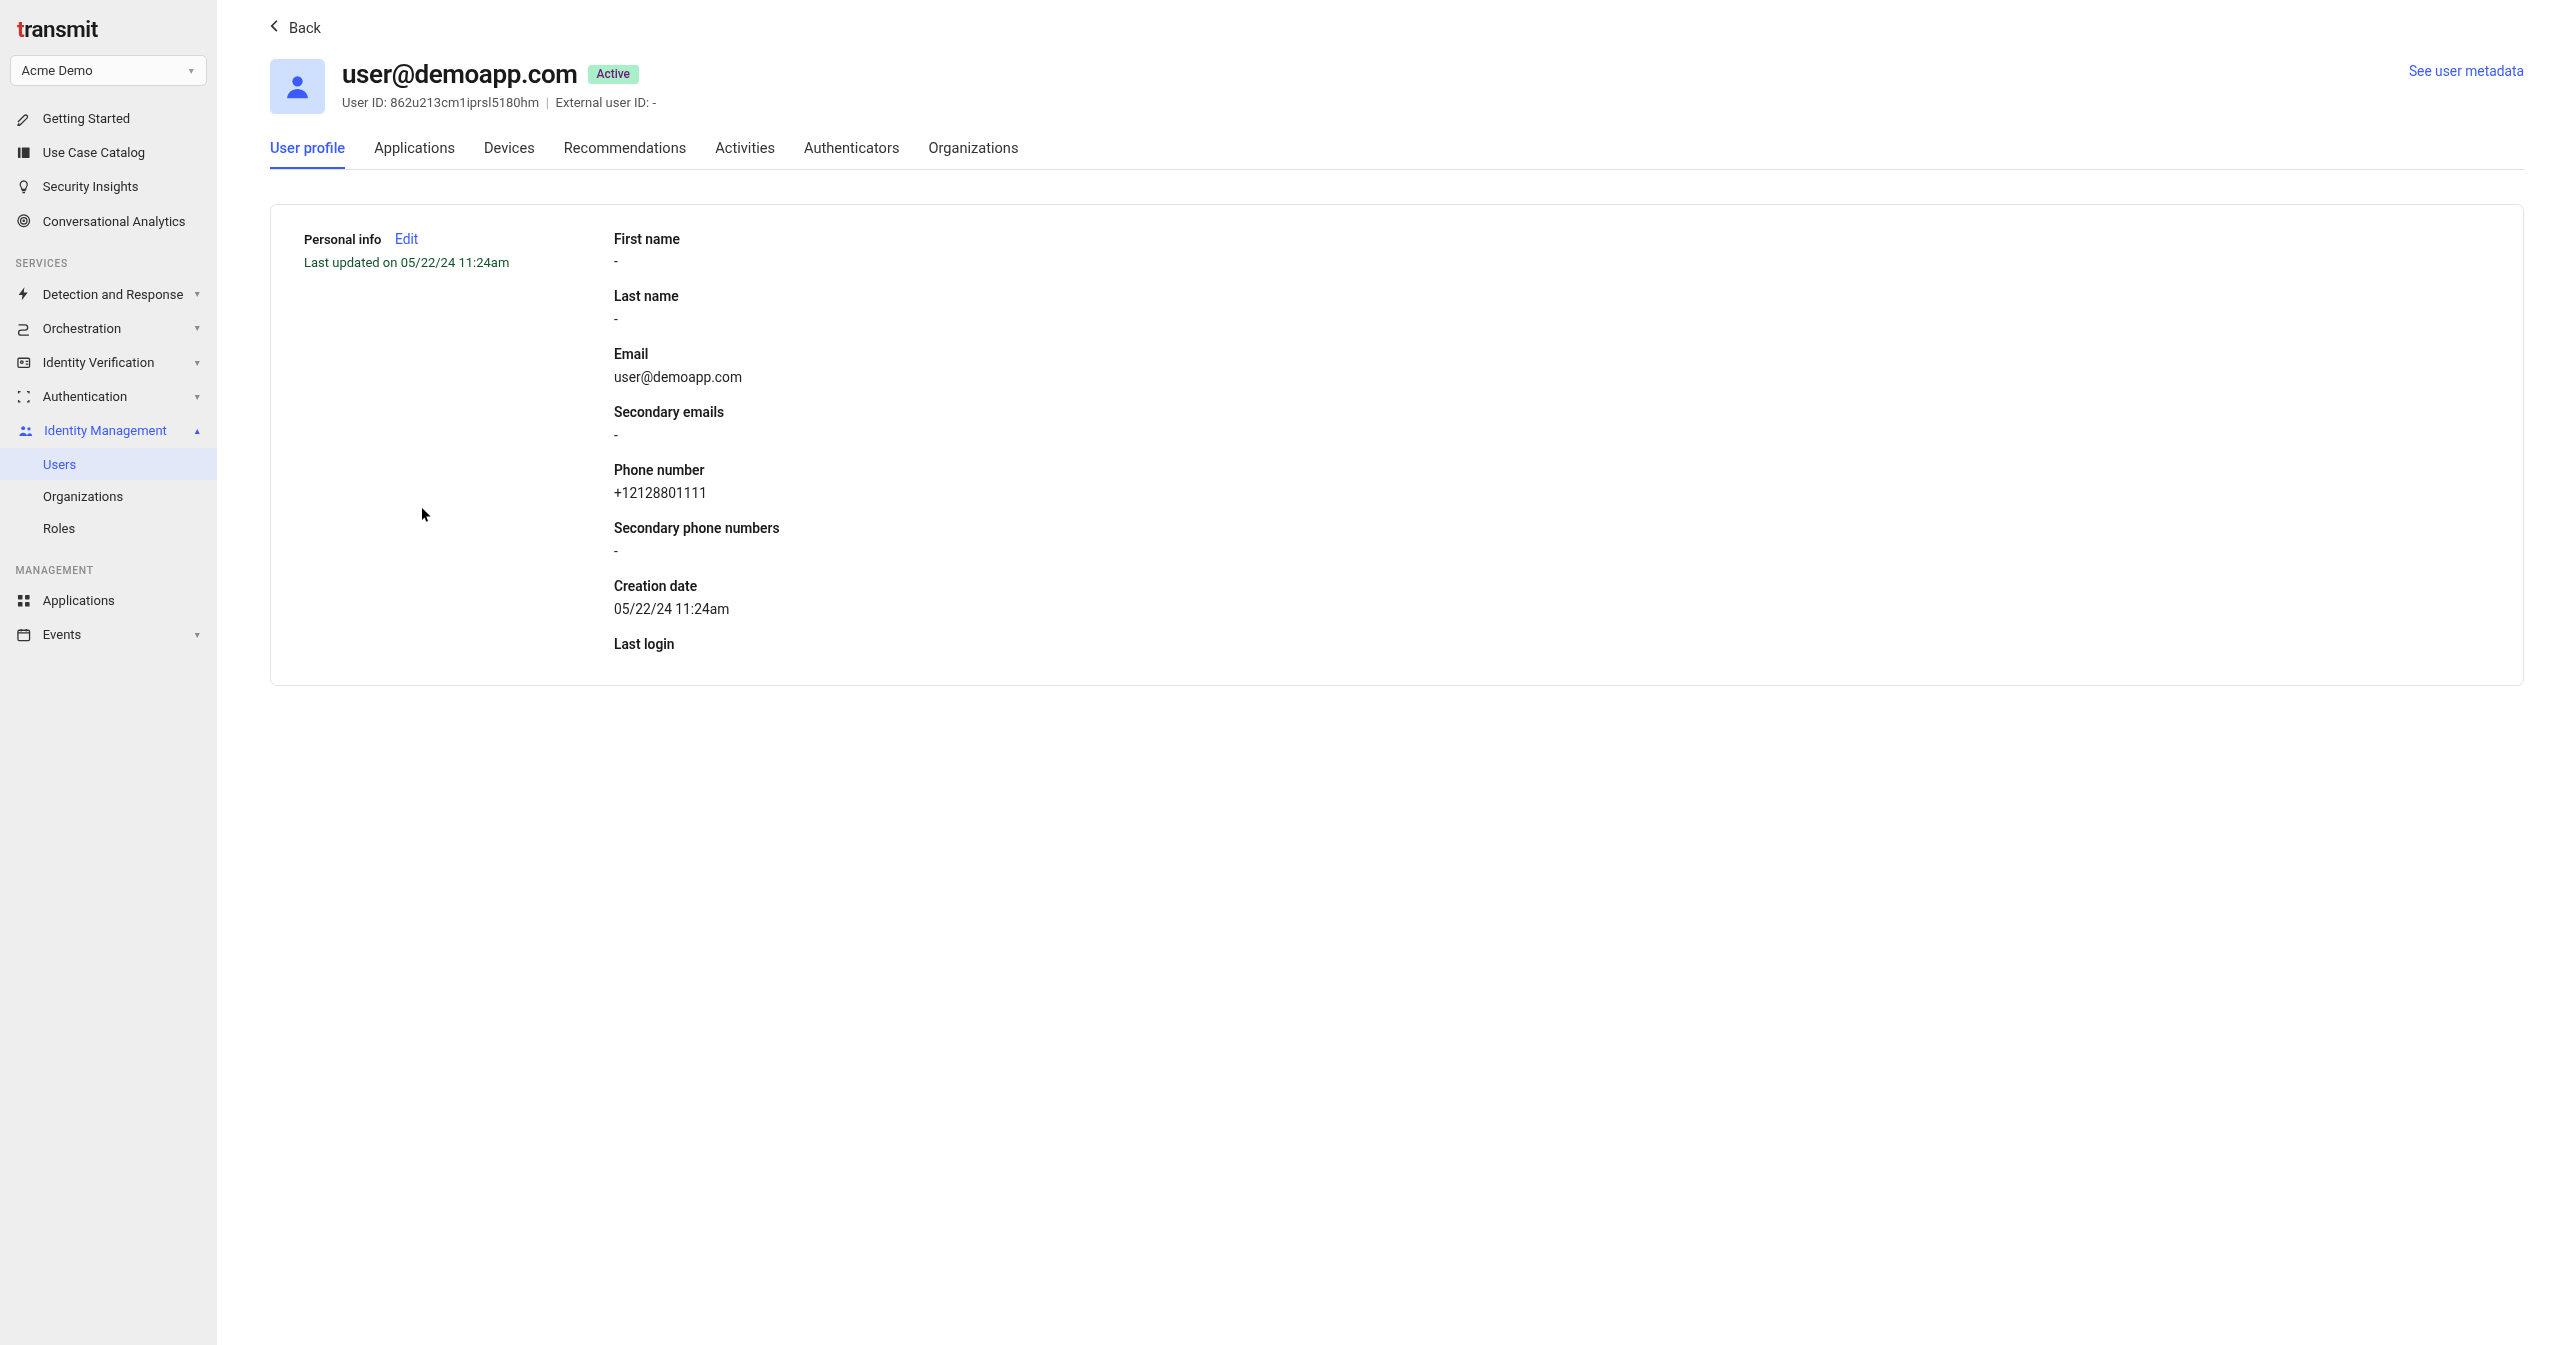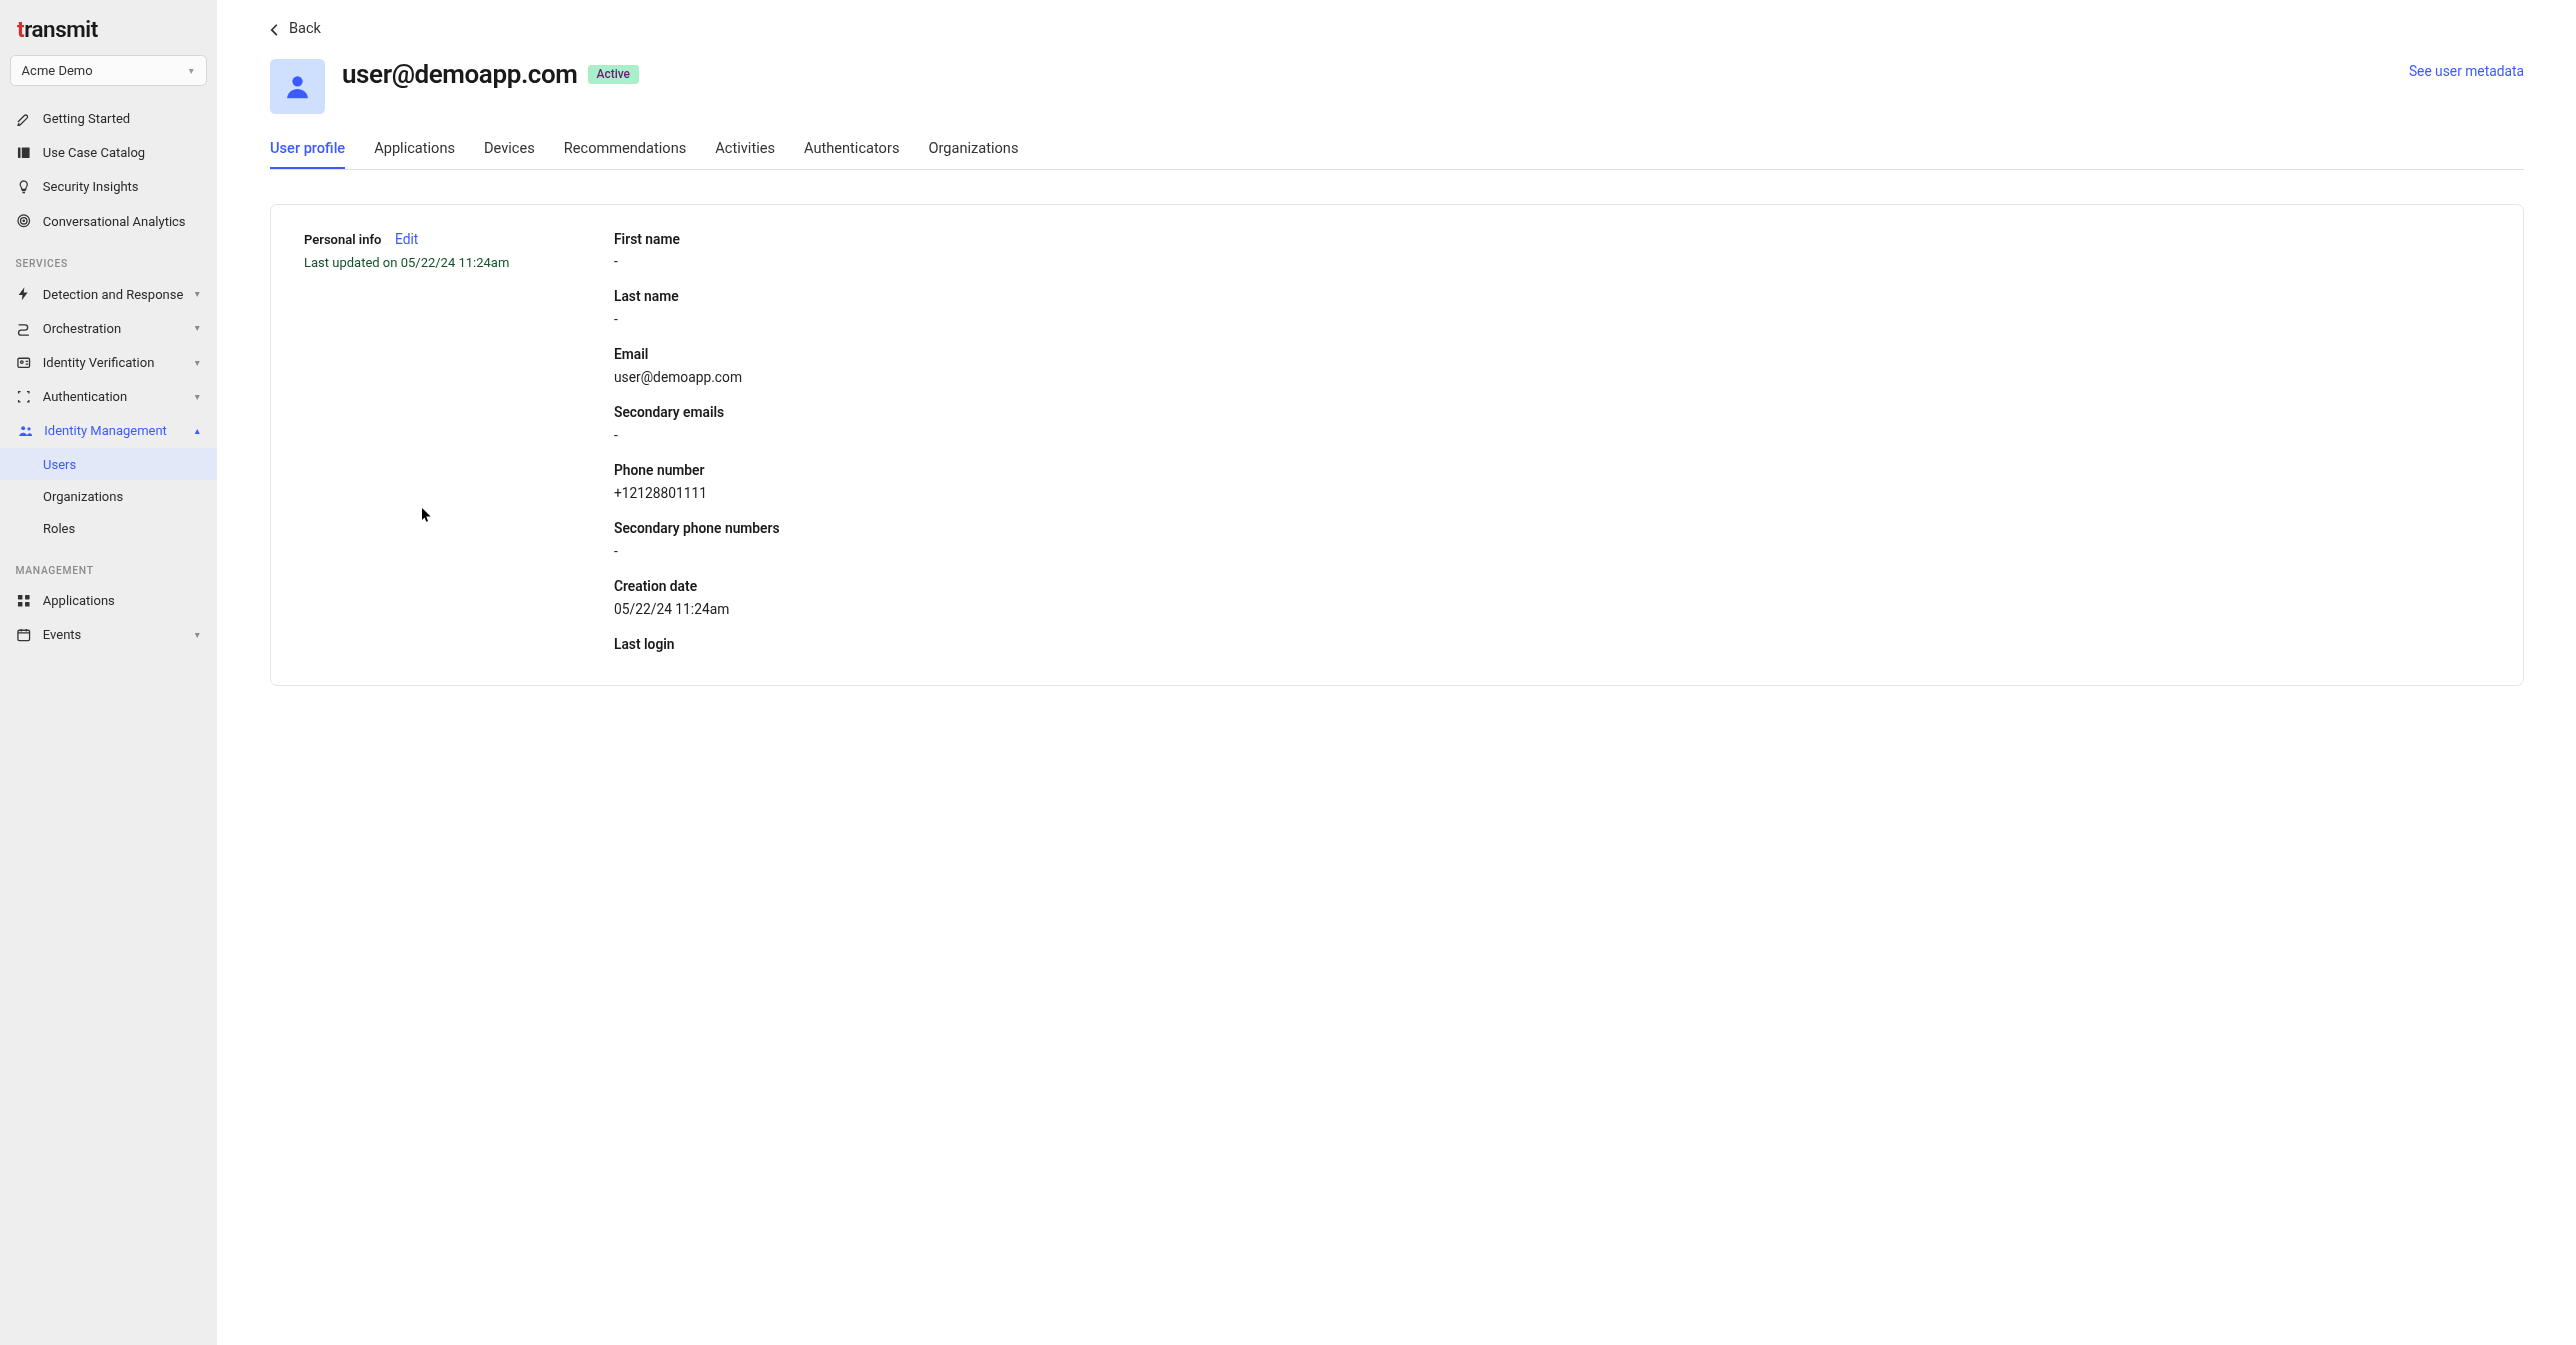--- a/index.html
+++ b/index.html
@@ -74,21 +74,21 @@
     font-weight:500;
   }
   .main {
     flex: 1;
     overflow-y: auto;
     background: #fff;
     padding: 19px 52px 52px 53px;
   }
   .back {
     display: inline-flex;
-    align-items: flex-end;
+    align-items: flex-start;
     font-size: 14.6px;
     color: #333;
     cursor: pointer;
     margin-bottom: 22.4px;
   }
   .back .chev-left { margin-right: 10.3px; font-size: 13.8px; color:#333; }
   .header-row {
     display: flex;
     align-items: flex-start;
     margin-bottom: 19px;
@@ -312,20 +312,28 @@
         <svg width="31" height="31" viewBox="0 0 24 24" fill="currentColor">
             <circle cx="12" cy="8" r="4"></circle>
             <path d="M4 21c0-4 4-7 8-7s8 3 8 7"></path>
           </svg>
       </div>
       <div class="user-head">
         <div class="user-title-line">
           <span class="user-email-title">user@demoapp.com</span>
           <span class="badge">Active</span>
         </div>
+        <div class="id-line">
+          <span>User ID:</span>
+          <span> </span>
+          <span>862u213cm1iprsl5180hm</span>
+          <span class="divider"> | </span>
+          <span>External user ID:</span>
+          <span>-</span>
+        </div>
       </div>
       <div class="meta-link">See user metadata</div>
     </div>
 
     <div class="tabs">
       <div class="tab active">User profile</div>
       <div class="tab">Applications</div>
       <div class="tab">Devices</div>
       <div class="tab">Recommendations</div>
       <div class="tab">Activities</div>

